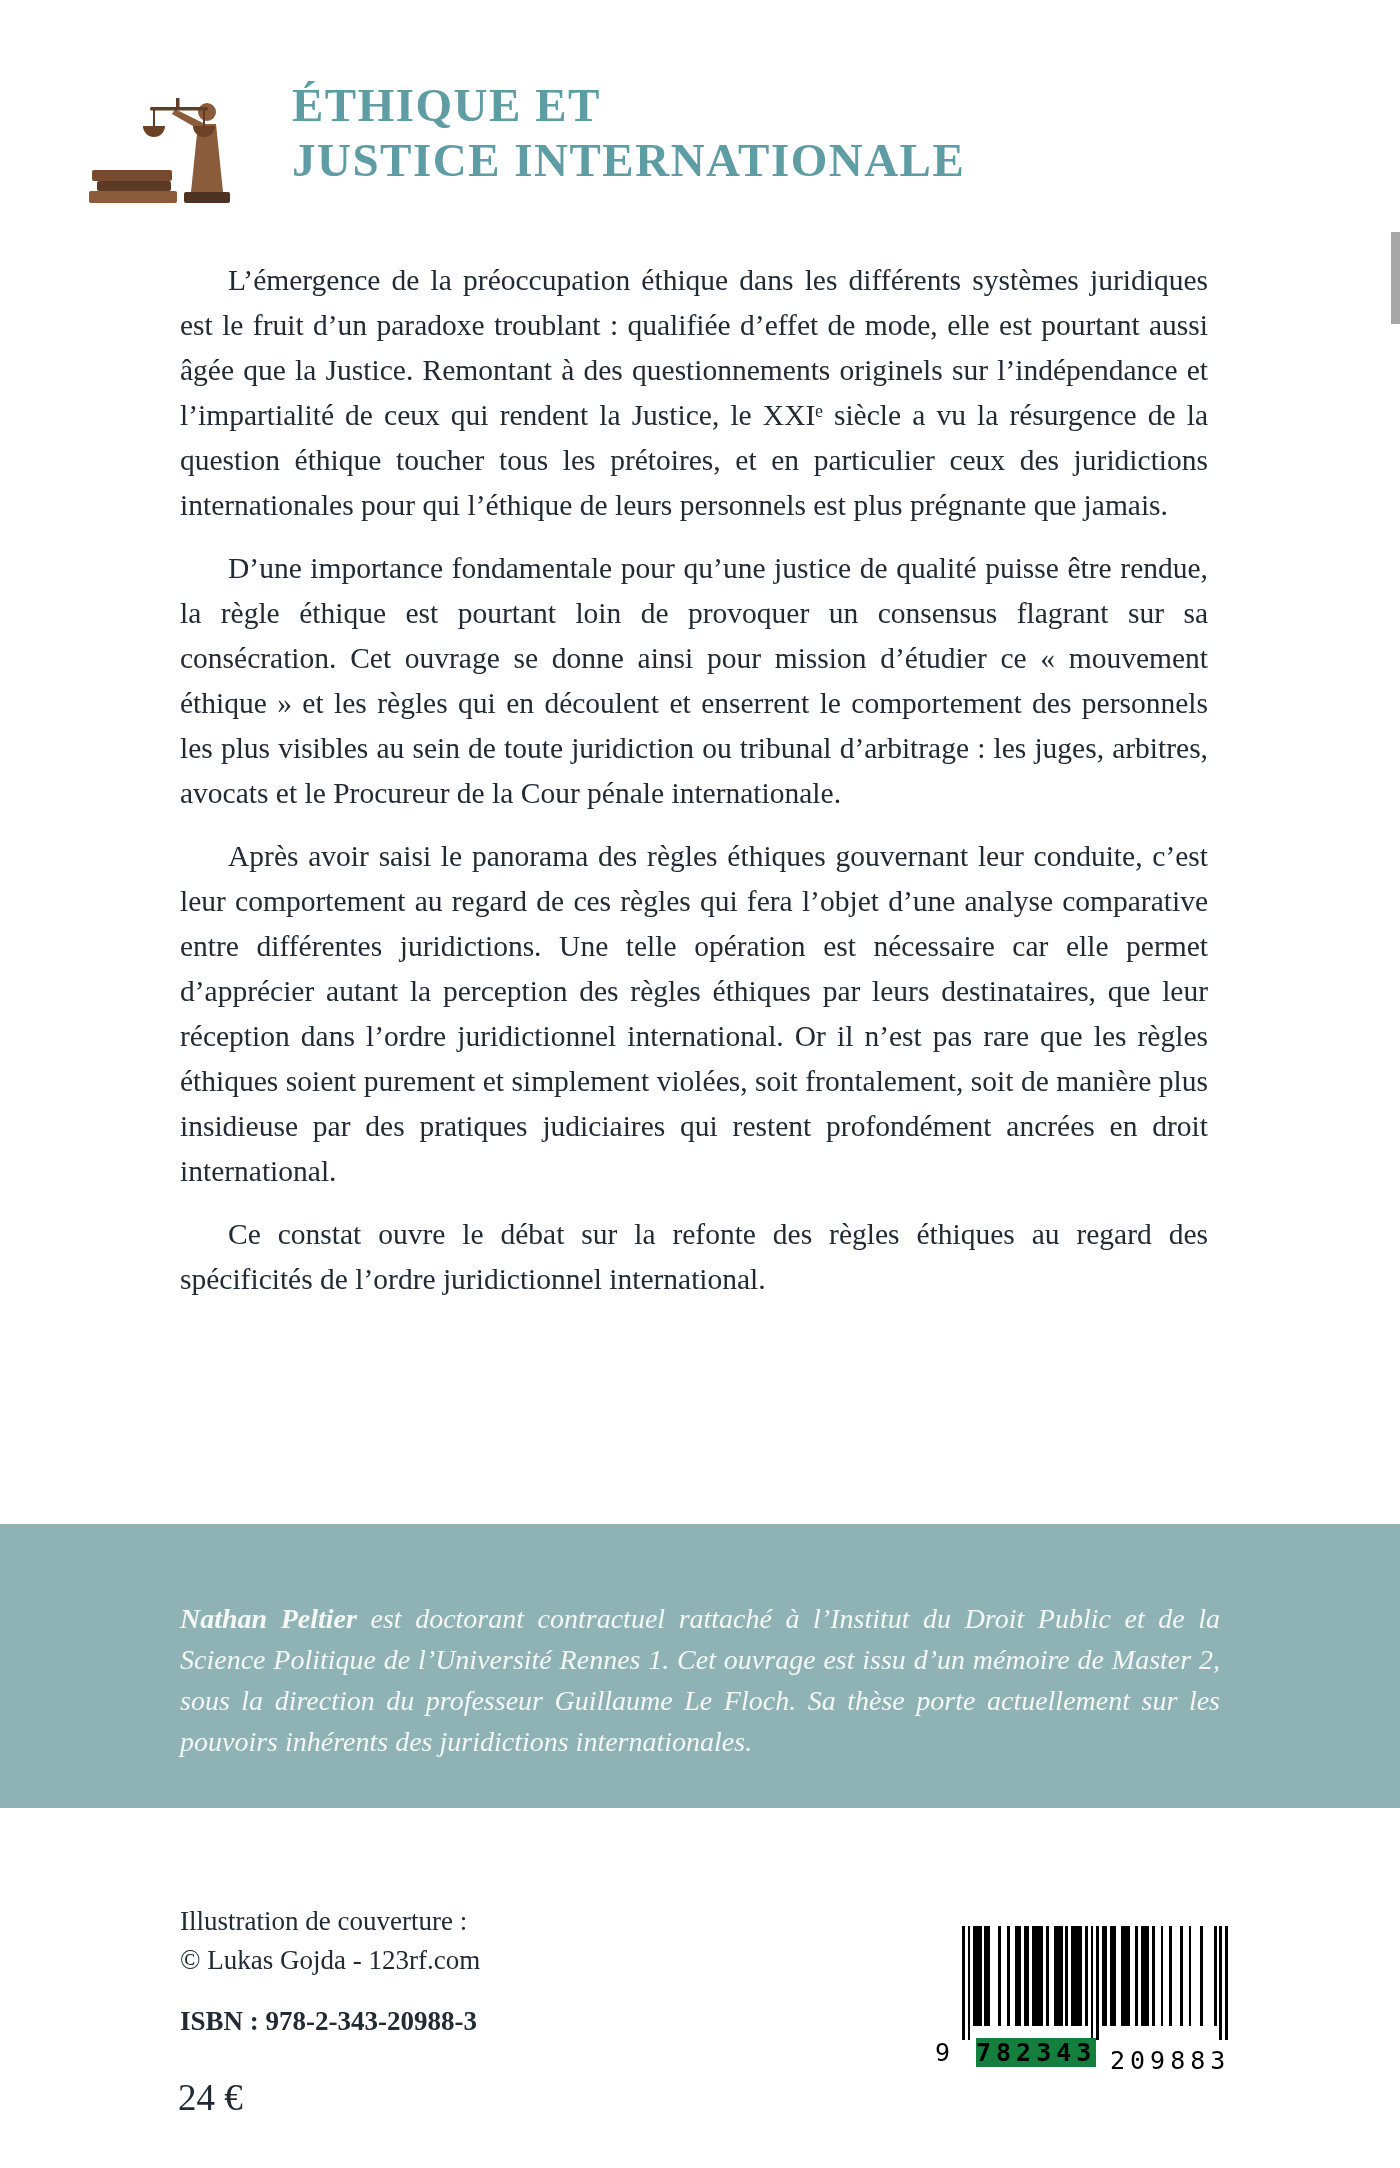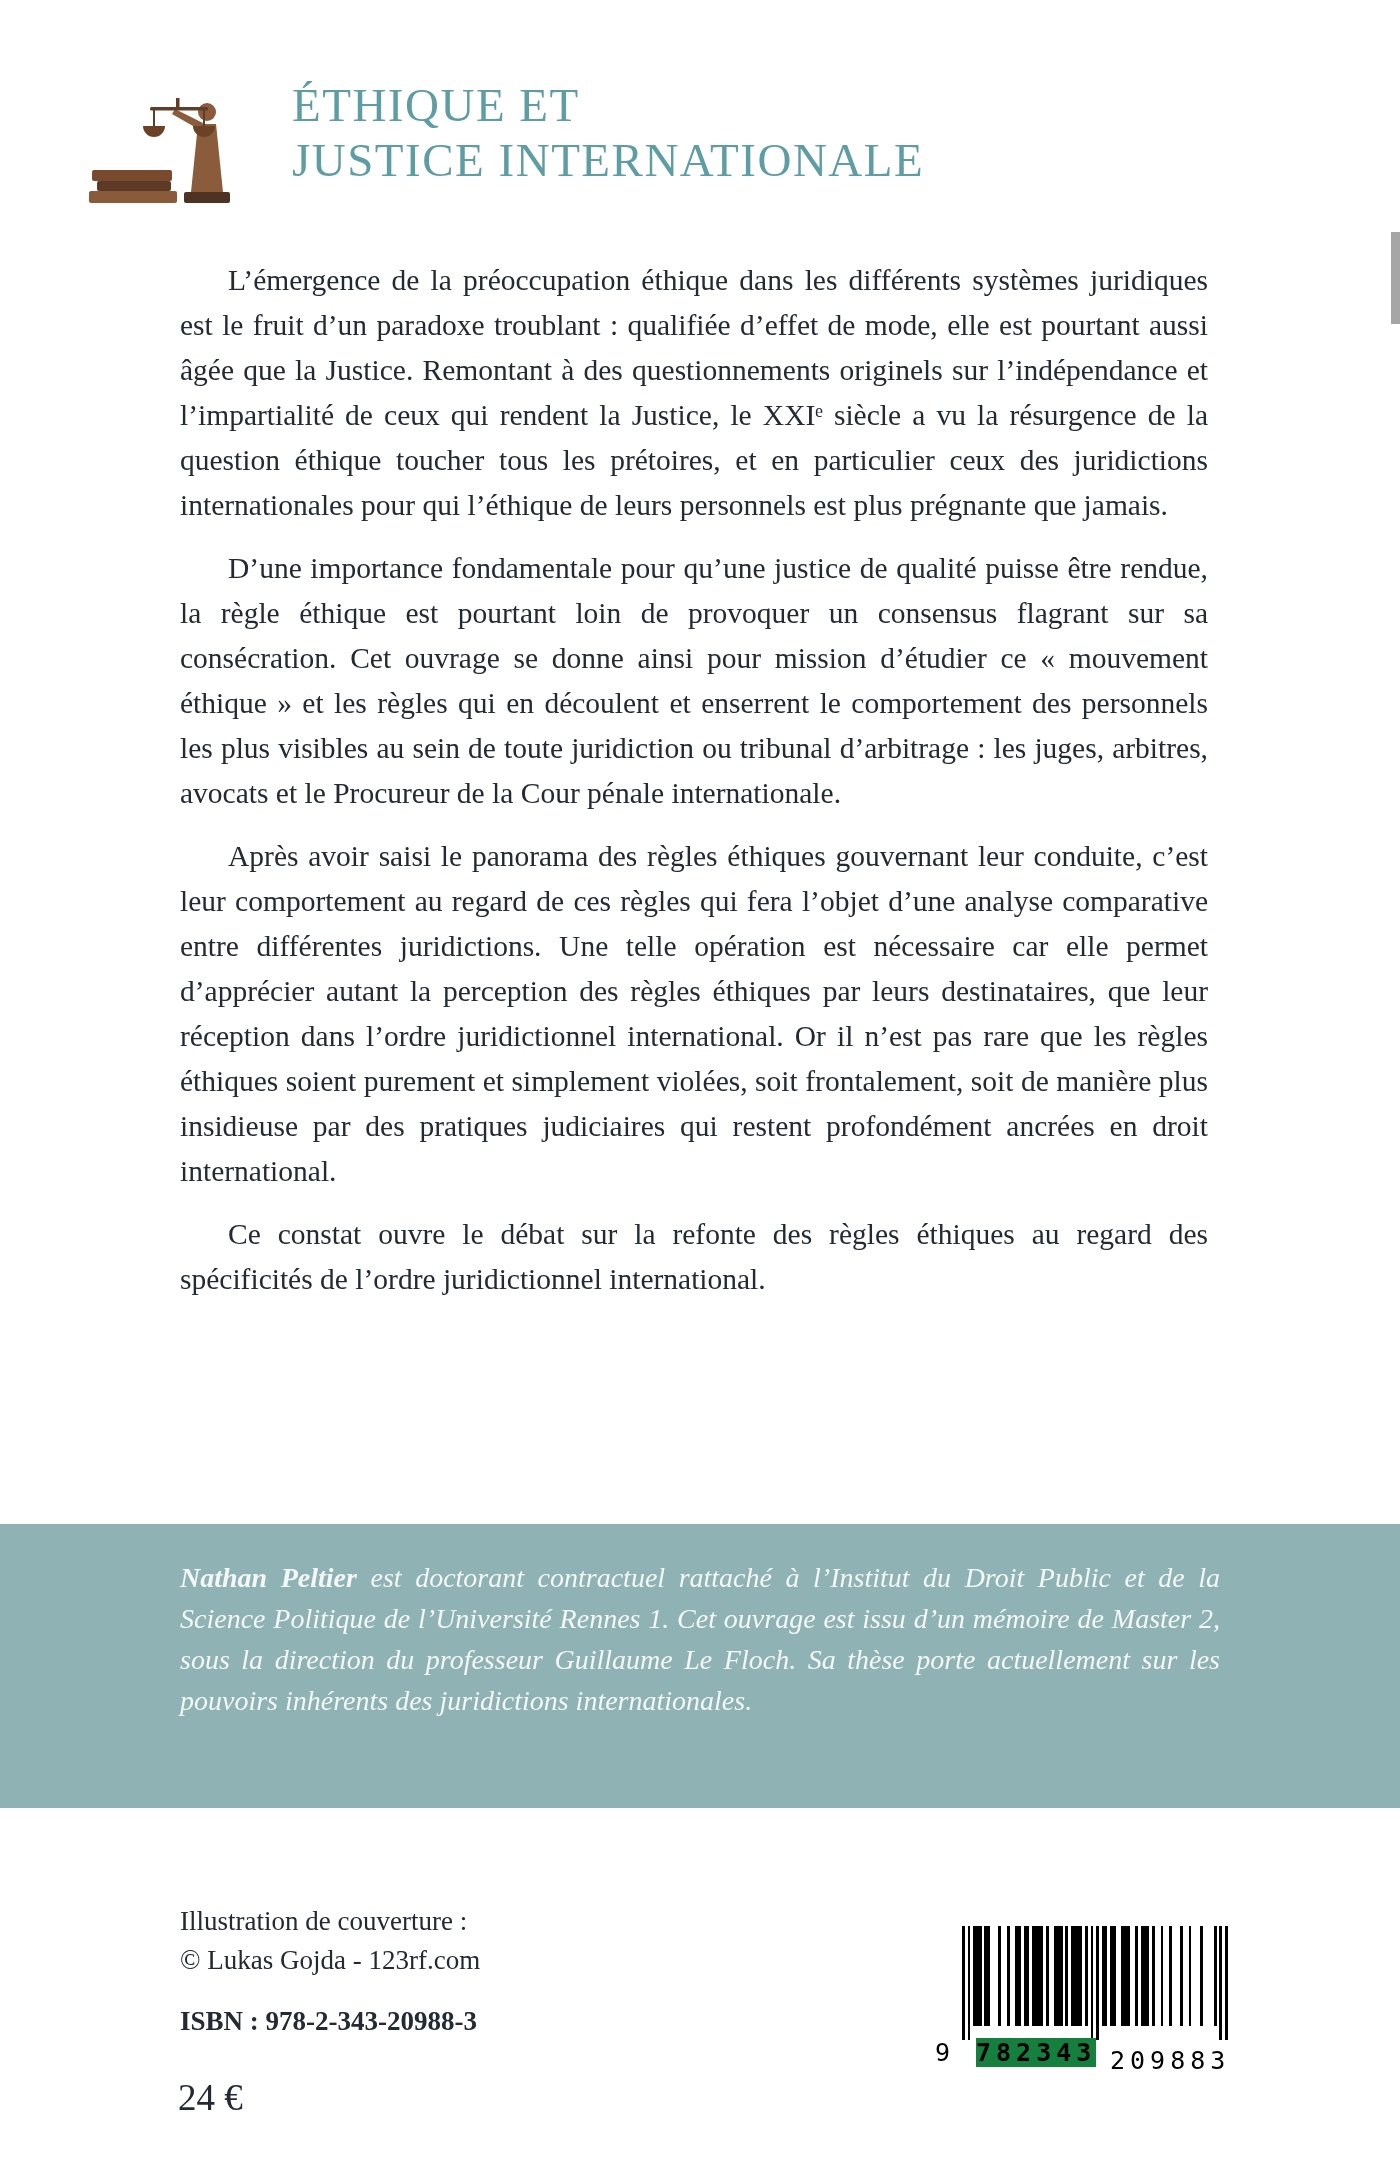--- a/index.html
+++ b/index.html
@@ -12,42 +12,42 @@
     color:var(--body-text,#232a33);
     overflow:hidden;
   }
 
   
   .header{position:absolute;top:78px;left:88px;display:flex;align-items:flex-start;}
   .logo{width:178px;height:120px;flex:0 0 auto;margin-right:26px;margin-top:12px;}
   .title{
     margin:0;
     font-size:47px;line-height:1.18;
-    font-weight:normal;letter-spacing:1.5px;
+    font-weight:bold;letter-spacing:1.5px;
     color:var(--title-color,#5e9da3);
   }
 
   
   .edge-mark{position:absolute;right:0;top:232px;width:9px;height:92px;background:#a6a6a6;}
 
   
   .synopsis{position:absolute;top:258px;left:180px;width:1042px;}
   .body-p{
     margin:0 14px 18px 0;
     font-size:29.5px;line-height:45px;
     text-align:justify;text-indent:48px;
   }
 
   
   .band{
     position:absolute;left:0;top:1524px;width:1400px;height:284px;
     background:var(--band-bg,#8fb3b4);
   }
   .band-p{
-    margin:0 180px;padding-top:33px;
+    margin:0 180px;padding-top:74px;
     font-style:italic;
     font-size:28px;line-height:41px;
     text-align:justify;
     color:var(--band-text,#f4f7f6);
   }
   .band-p strong{font-weight:bold;}
 
   
   .credits{position:absolute;left:180px;top:1902px;font-size:27px;line-height:39px;}
   .isbn{position:absolute;left:180px;top:2006px;font-size:27px;font-weight:bold;}

